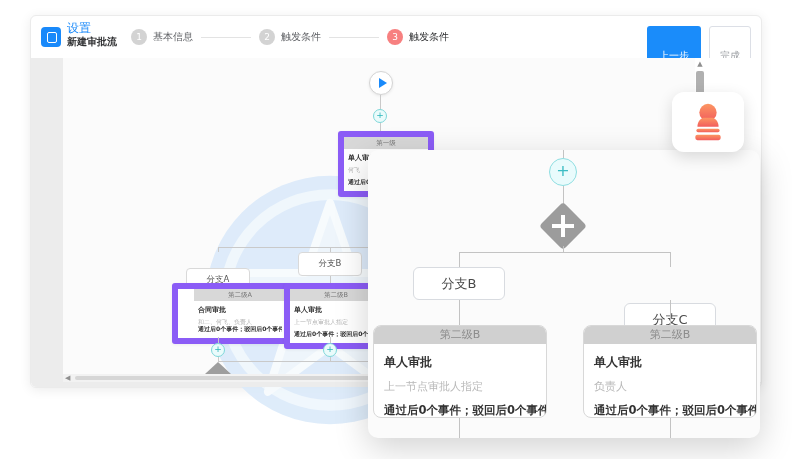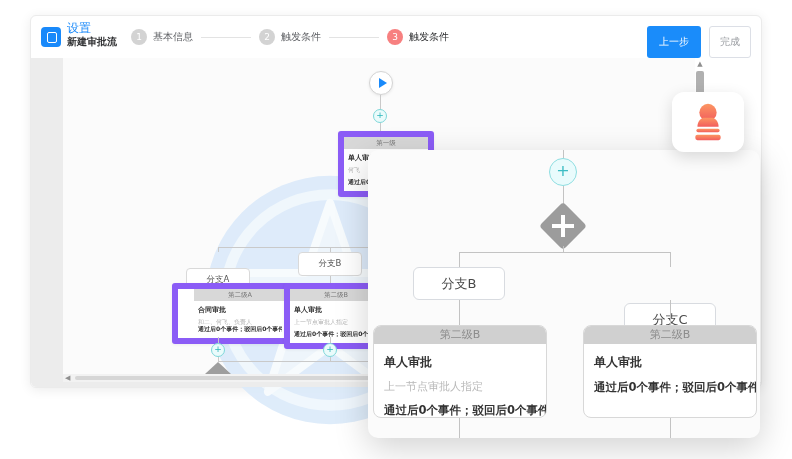--- a/index.html
+++ b/index.html
@@ -16,21 +16,21 @@
   .app-meta .title{font-size:10px;font-weight:bold;color:#303133;}
   .steps{position:absolute;left:100px;top:0;height:42px;display:flex;align-items:center;}
   .step-circle{width:16px;height:16px;border-radius:50%;background:#d3d3d3;color:#fff;font-size:9px;
                display:flex;align-items:center;justify-content:center;}
   .step-circle.active{background:#f78080;}
   .step-label{font-size:10px;color:#606266;margin:0 8px 0 6px;}
   .step-label.active{color:#303133;}
   .step-line{width:50px;height:1px;background:#e3e3e3;margin-right:8px;}
   .topbar-buttons{position:absolute;right:10px;top:10px;display:flex;gap:8px;}
   .btn-primary{background:#1a8cfa;color:#fff;font-size:10px;border:none;border-radius:3px;padding:4px 12px;cursor:pointer;}
-  .btn-plain{background:#fff;color:#979a9f;font-size:10px;border:1px solid #dcdfe6;border-radius:3px;padding:8px 10px;cursor:pointer;}
+  .btn-plain{background:#fff;color:#979a9f;font-size:10px;border:1px solid #dcdfe6;border-radius:3px;padding:22px 10px;cursor:pointer;}
 
   
   #content{position:absolute;left:0;top:42px;right:0;bottom:0;background:#fff;border-radius:0 0 6px 6px;overflow:hidden;}
   .left-gutter{position:absolute;left:0;top:0;width:32px;bottom:0;background:#ececec;}
   .canvas{position:absolute;left:32px;top:0;width:632px;height:316px;background:#fbfbfb;}
   .vscroll{position:absolute;left:664px;top:2px;width:10px;height:314px;z-index:3;}
   .vscroll .arrow{font-size:7px;color:#8f8f8f;text-align:center;line-height:8px;}
   .vscroll .thumb{position:absolute;left:1px;top:11px;width:8px;height:30px;background:#b0b0b0;border-radius:2px;}
   .hscroll{position:absolute;left:32px;top:316px;width:632px;height:8px;background:#f2f2f2;z-index:3;}
   .hscroll .arrow{position:absolute;left:2px;top:0;font-size:7px;color:#8f8f8f;line-height:8px;}
@@ -214,20 +214,21 @@
 
     <div class="ov-card" style="left:5px;top:175px;">
       <div class="hd">第二级B</div>
       <div class="r1">单人审批</div>
       <div class="r2">上一节点审批人指定</div>
       <div class="r3">通过后0个事件；驳回后0个事件</div>
     </div>
     <div class="ov-card" style="left:215px;top:175px;">
       <div class="hd">第二级B</div>
       <div class="r1">单人审批</div>
+      <div class="r2">负责人</div>
       <div class="r3">通过后0个事件；驳回后0个事件</div>
     </div>
 
     <div class="oline" style="left:91px;top:268px;width:1px;height:20px;"></div>
     <div class="oline" style="left:302px;top:268px;width:1px;height:20px;"></div>
   </div>
 
   <div id="stamp-card">
     <svg width="36" height="38" viewBox="0 0 34 36">
       <defs>

